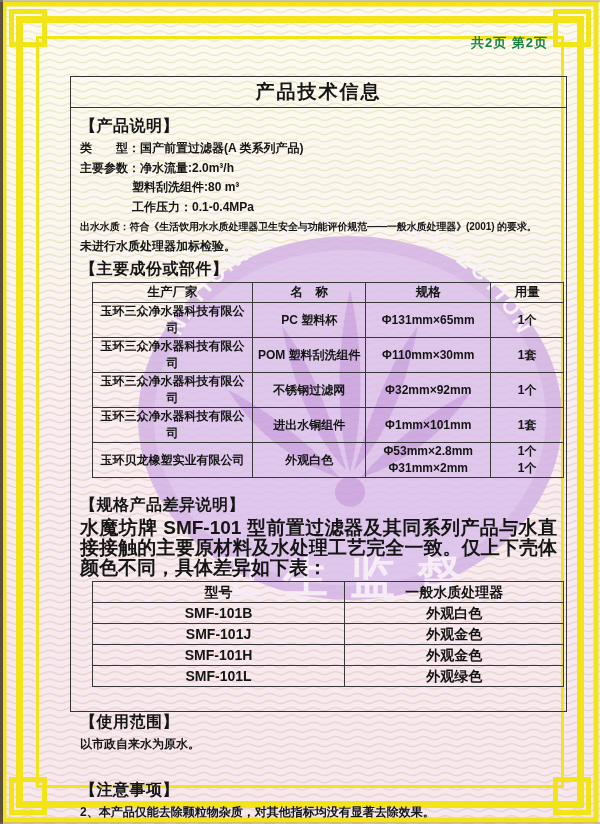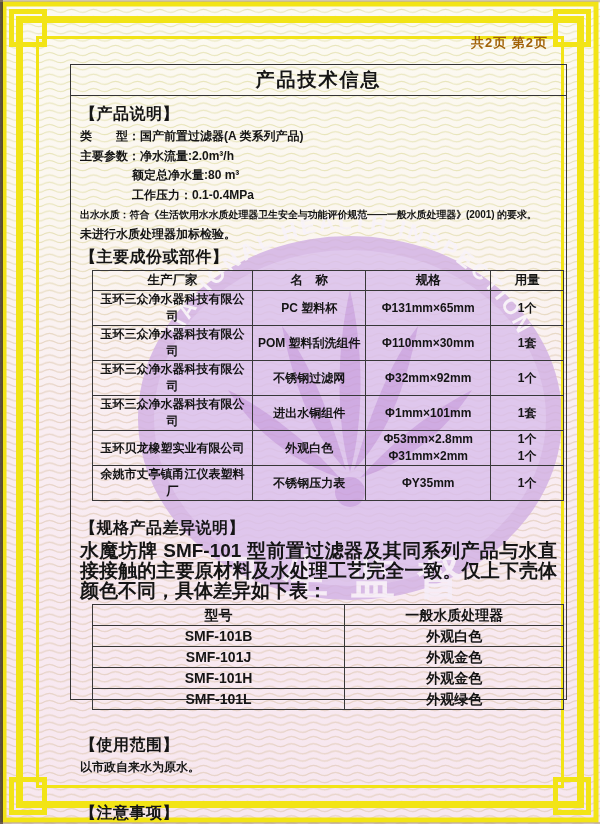--- a/index.html
+++ b/index.html
@@ -6,23 +6,23 @@
   body{width:600px;height:824px;overflow:hidden;position:relative;
        font-family:"Liberation Sans",sans-serif;
        background:linear-gradient(180deg,#fcfaf1 0%,#fbf6f0 28%,#f9edf2 52%,#f8e9f1 78%,#f7e7ef 100%);}
   .layer{position:absolute;left:0;top:0;width:600px;height:824px;pointer-events:none;}
   .waves-pink{-webkit-mask-image:linear-gradient(180deg,transparent 0%,transparent 26%,#000 46%,#000 100%);
               mask-image:linear-gradient(180deg,transparent 0%,transparent 26%,#000 46%,#000 100%);}
   .edge-left{position:absolute;left:0;top:0;width:3px;height:824px;background:#42362a;opacity:.85;}
   .edge-top{position:absolute;left:0;top:0;width:600px;height:2px;background:#a8926a;opacity:.5;}
   .edge-bottom{position:absolute;left:0;bottom:0;width:600px;height:2px;background:#8f7a58;opacity:.35;}
 
-  .page-indicator{position:absolute;top:34px;right:52px;font-size:13px;font-weight:700;color:#a16207;letter-spacing:1px;}
-
-  .content-box{position:absolute;left:70px;top:64px;width:497px;height:636px;
+  .page-indicator{position:absolute;top:34px;right:52px;font-size:13px;font-weight:700;color:#15803d;letter-spacing:1px;}
+
+  .content-box{position:absolute;left:70px;top:76px;width:497px;height:636px;
                border:1.6px solid #343434;box-sizing:border-box;background:transparent;}
   .doc-title{height:30px;line-height:30px;text-align:center;font-size:19px;font-weight:700;
              color:#161616;border-bottom:1.6px solid #343434;letter-spacing:2px;}
   .inner{padding:5px 9px 0 9px;color:#151515;}
   .sec-heading{font-size:16px;font-weight:700;margin:3px 0 2px 0;letter-spacing:.5px;}
   .tline{font-size:12px;font-weight:700;line-height:19.5px;white-space:nowrap;}
   .tline.indent{margin-left:52px;}
   .tline.tight{font-size:10px;letter-spacing:-.1px;}
 
   table{border-collapse:collapse;width:99%;margin:2px 0 0 12px;table-layout:fixed;}
@@ -98,21 +98,21 @@
 <div class="page-indicator">共2页  第2页</div>
 
 <div class="content-box">
   <div class="doc-title">产品技术信息</div>
   <div class="inner">
 
     <div>
       <div class="sec-heading">【产品说明】</div>
       <div class="tline">类　　型：国产前置过滤器(A 类系列产品)</div>
       <div class="tline">主要参数：净水流量:2.0m³/h</div>
-      <div class="tline indent">额定总净水量:80 m³</div>
+      <div class="tline indent">塑料刮洗组件:80 m³</div>
       <div class="tline indent">工作压力：0.1-0.4MPa</div>
       <div class="tline tight">出水水质：符合《生活饮用水水质处理器卫生安全与功能评价规范——一般水质处理器》(2001) 的要求。</div>
       <div class="tline">未进行水质处理器加标检验。</div>
     </div>
 
     <div>
       <div class="sec-heading">【主要成份或部件】</div>
       <table class="comp-table">
         <colgroup>
             <col class="c1">
@@ -156,26 +156,20 @@
           <td>外观白色</td>
           <td class="twoline">
             <div>Φ53mm×2.8mm</div>
             <div>Φ31mm×2mm</div>
           </td>
           <td class="twoline">
             <div>1个</div>
             <div>1个</div>
           </td>
         </tr>
-        <tr>
-          <td>余姚市丈亭镇甬江仪表塑料厂</td>
-          <td>不锈钢压力表</td>
-          <td>ΦY35mm</td>
-          <td>1个</td>
-        </tr>
       </tbody>
         </table>
     </div>
 
     <div class="gap-md"></div>
 
     <div>
       <div class="sec-heading">【规格产品差异说明】</div>
       <div class="para">水魔坊牌 SMF-101 型前置过滤器及其同系列产品与水直接接触的主要原材料及水处理工艺完全一致。仅上下壳体颜色不同，具体差异如下表：</div>
       <table class="diff-table">

